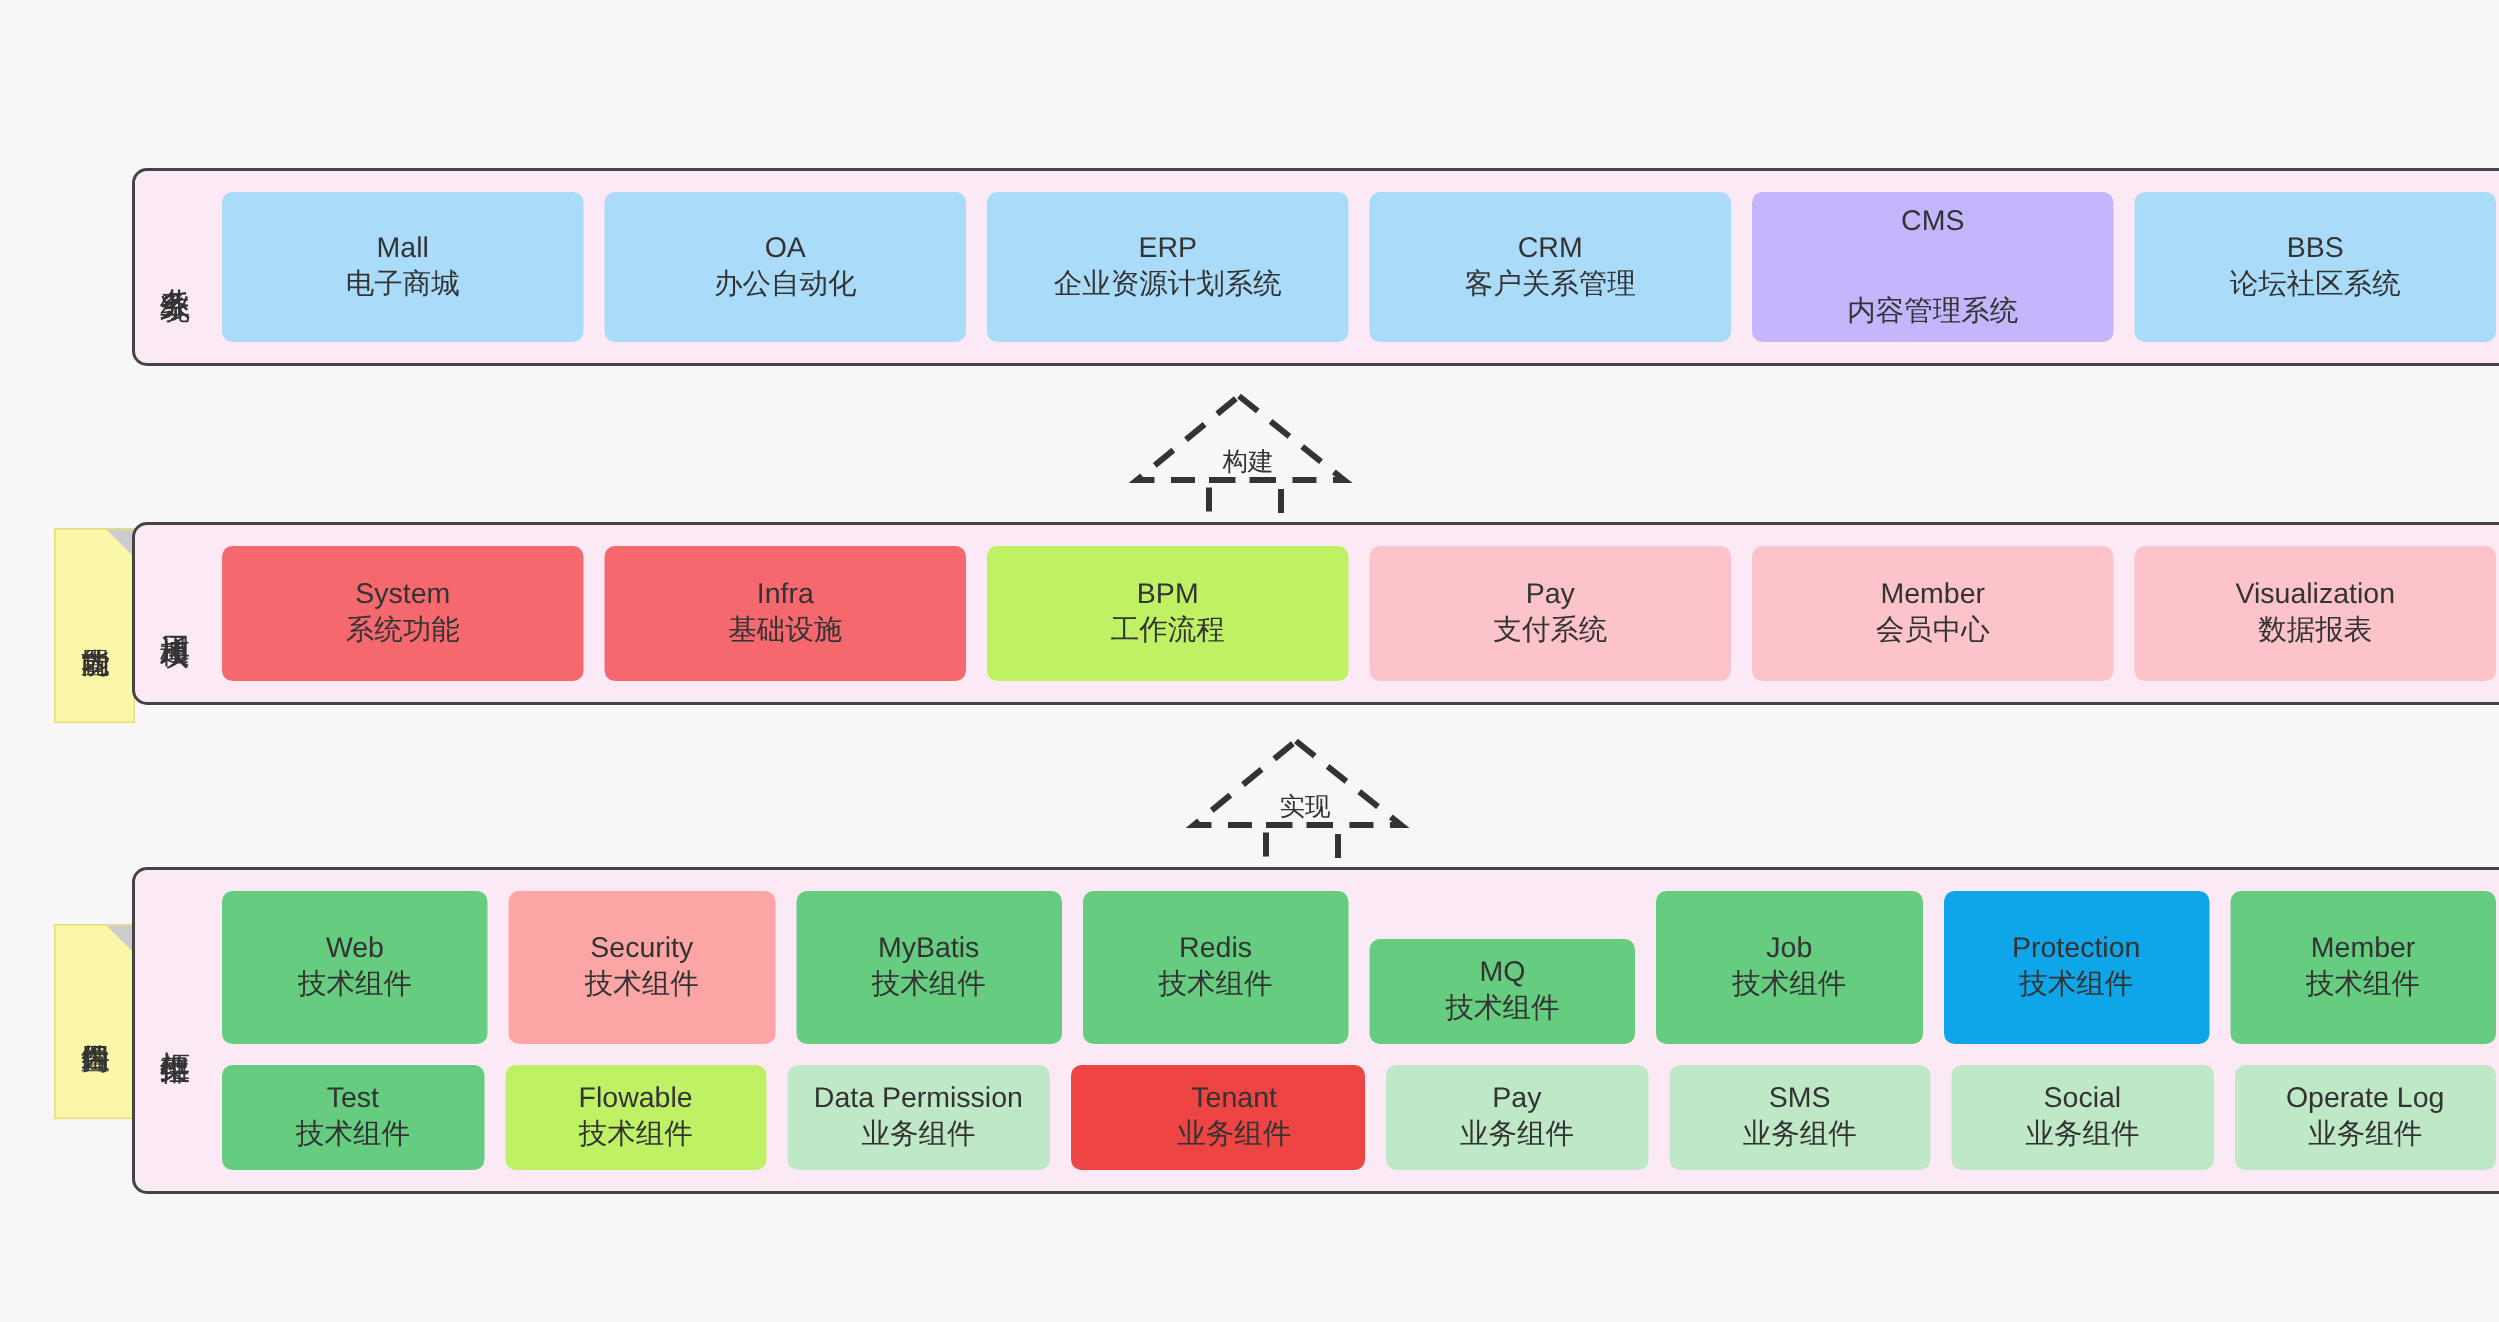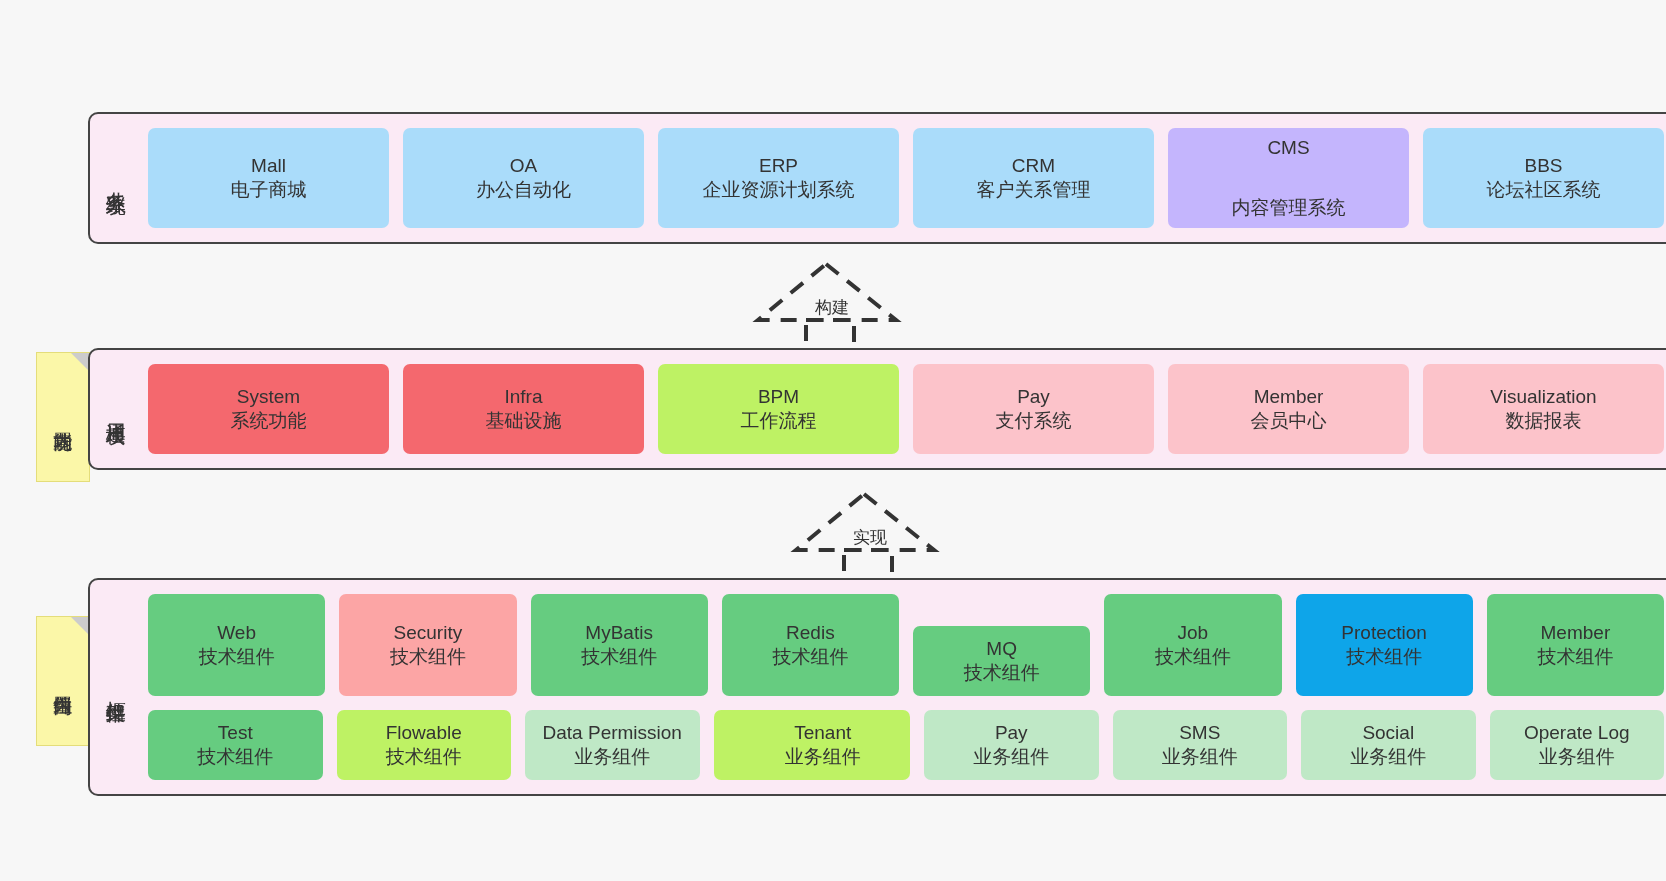--- a/index.html
+++ b/index.html
@@ -247,21 +247,21 @@
           <span class="cn">技术组件</span>
         </div>
         <div class="card" style="background:#bef264;">
           <span class="en">Flowable</span>
           <span class="cn">技术组件</span>
         </div>
         <div class="card" style="background:#bfe8c6;">
           <span class="en">Data Permission</span>
           <span class="cn">业务组件</span>
         </div>
-        <div class="card" style="background:#bef264;padding-left:28px;">
+        <div class="card" style="background:#ef4444;padding-left:28px;">
           <span class="en">Tenant</span>
           <span class="cn">业务组件</span>
         </div>
         <div class="card" style="background:#bfe8c6;">
           <span class="en">Pay</span>
           <span class="cn">业务组件</span>
         </div>
         <div class="card" style="background:#bfe8c6;">
           <span class="en">SMS</span>
           <span class="cn">业务组件</span>

